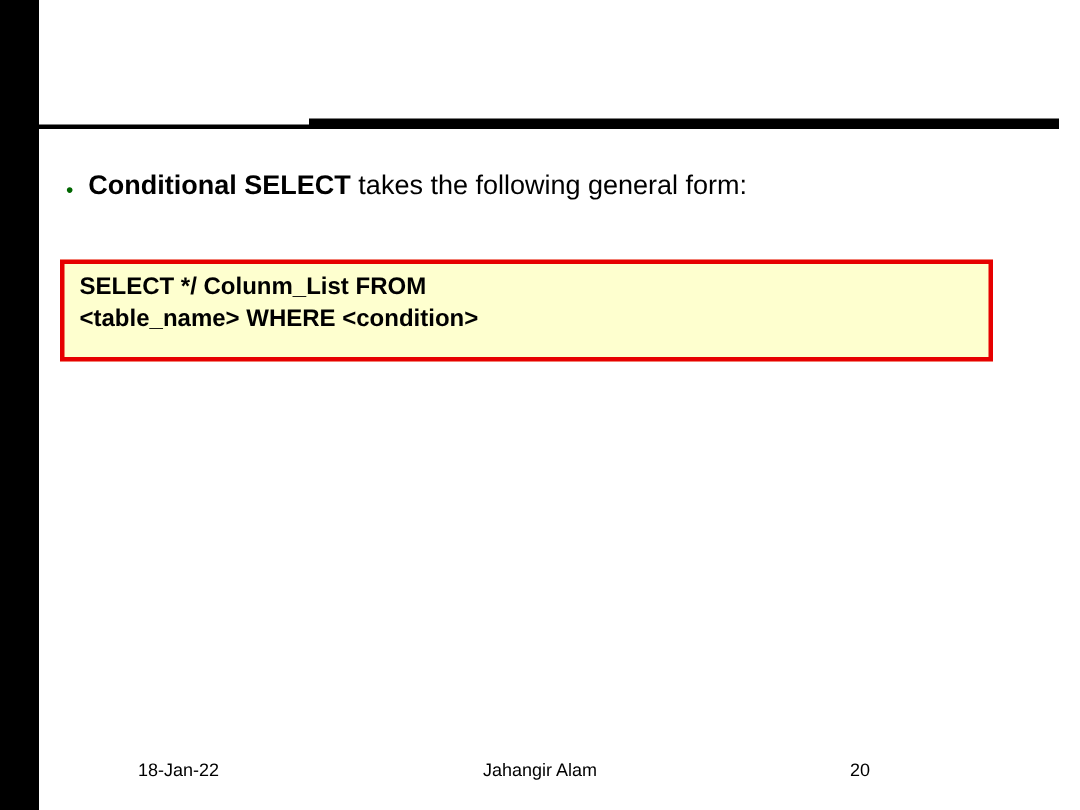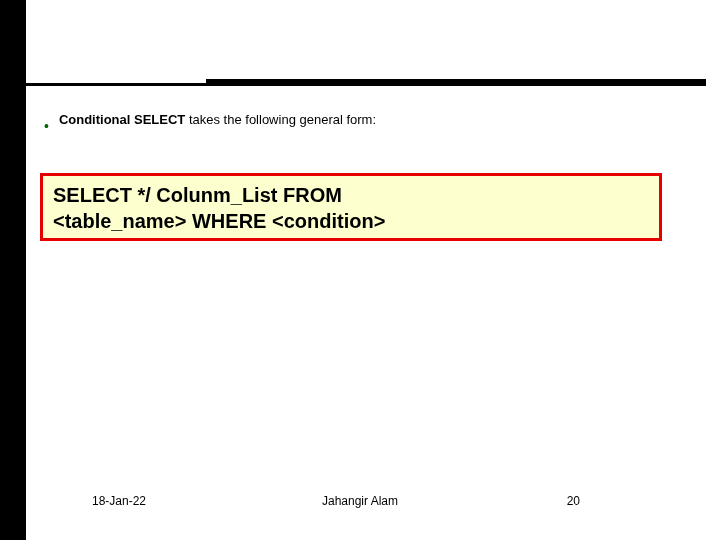--- a/index.html
+++ b/index.html
@@ -3,25 +3,25 @@
 <meta charset="utf-8">
 <style>
   * { margin: 0; padding: 0; box-sizing: border-box; }
   html, body { width: 720px; height: 540px; background: #fff; font-family: Verdana, Arial, sans-serif; overflow: hidden; }
   .slide { position: relative; width: 720px; height: 540px; background: #fff; }
   .stripe { position: absolute; left: 0; top: 0; width: 26px; height: 540px; background: #000; }
   .rule-top { position: absolute; left: 26px; top: 83px; width: 180px; height: 3px; background: #000; }
   .rule-mid { position: absolute; left: 206px; top: 79px; width: 500px; height: 7px; background: #000; }
   .bullet-row { position: absolute; left: 44px; top: 111px; width: 620px; display: flex; align-items: flex-start; }
   .dot { color: #006600; font-size: 14px; line-height: 26px; margin-right: 10px; margin-top: 2px; }
-  .bullet-text { font-size: 13px; color: #000; line-height: 1.35; text-align: justify; flex: 1; }
+  .bullet-text { font-size: 18px; color: #000; line-height: 1.35; text-align: justify; flex: 1; }
   .bullet-text .bold { font-weight: bold; }
   .code-box { position: absolute; left: 40px; top: 173px; width: 622px; height: 68px; background: #feffcf; border: 3px solid #e60000; padding: 6px 10px 6px 10px; }
-  .code-box .code { font-size: 20px; font-weight: bold; color: #000; line-height: 1.3; }
-  .footer { position: absolute; left: 0; bottom: 32px; width: 652px; height: 16px; }
+  .code-box .code { font-size: 16px; font-weight: bold; color: #000; line-height: 1.3; }
+  .footer { position: absolute; left: 0; bottom: 20px; width: 652px; height: 16px; }
   .f-date { position: absolute; left: 92px; bottom: 0; font-size: 12px; color: #000; }
   .f-author { position: absolute; left: 0; width: 720px; bottom: 0; text-align: center; font-size: 12px; color: #000; margin-top: 22px; }
   .f-page { position: absolute; right: 72px; bottom: 0; font-size: 12px; color: #000; }
 </style>
 </head>
 <body>
 
 <div class="slide">
   <div class="stripe"></div>
   <div class="rule-top"></div>

